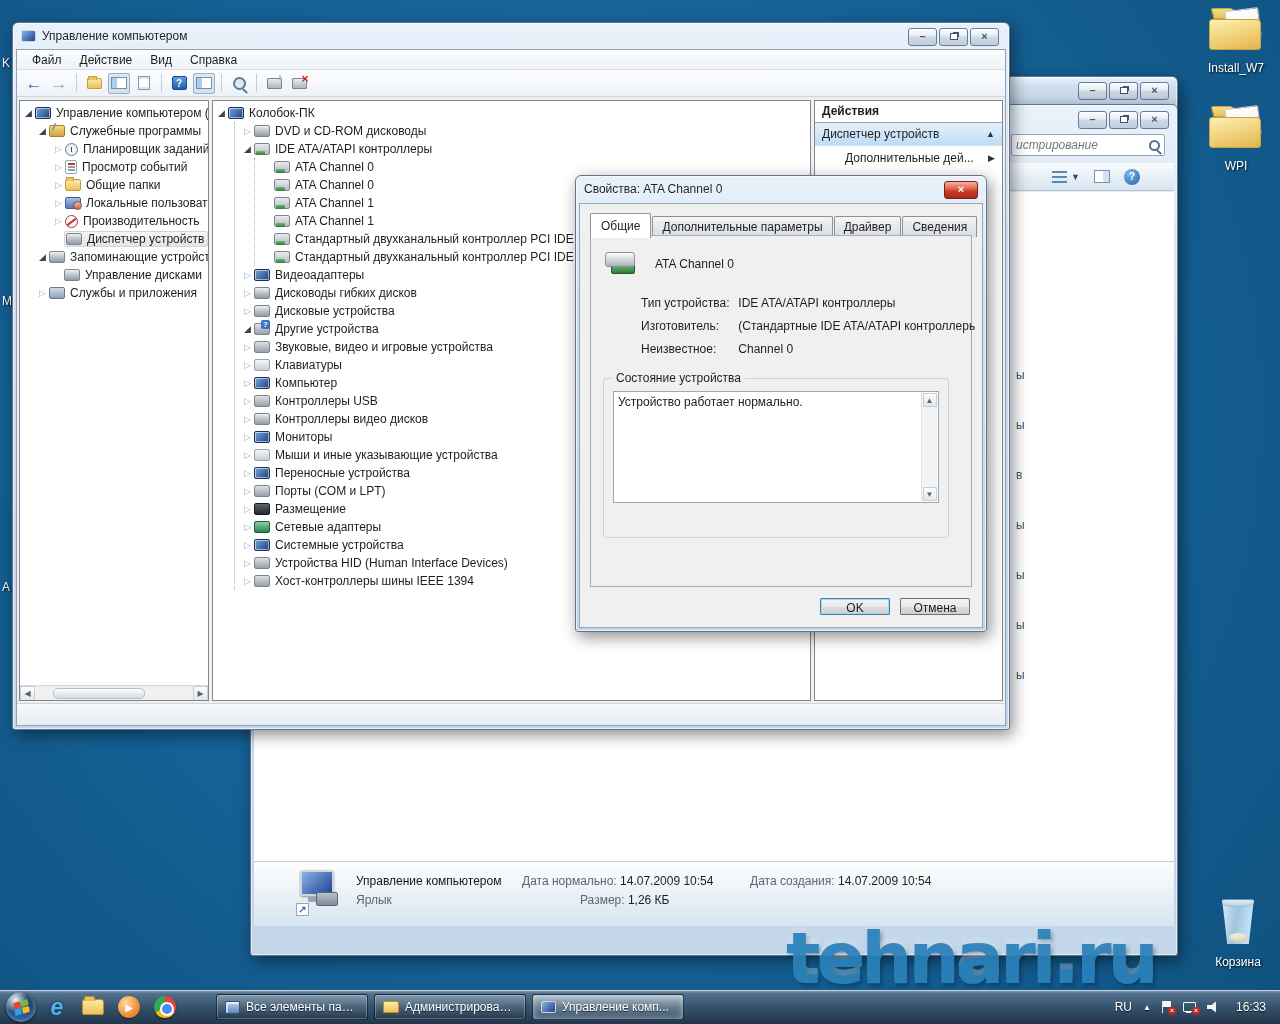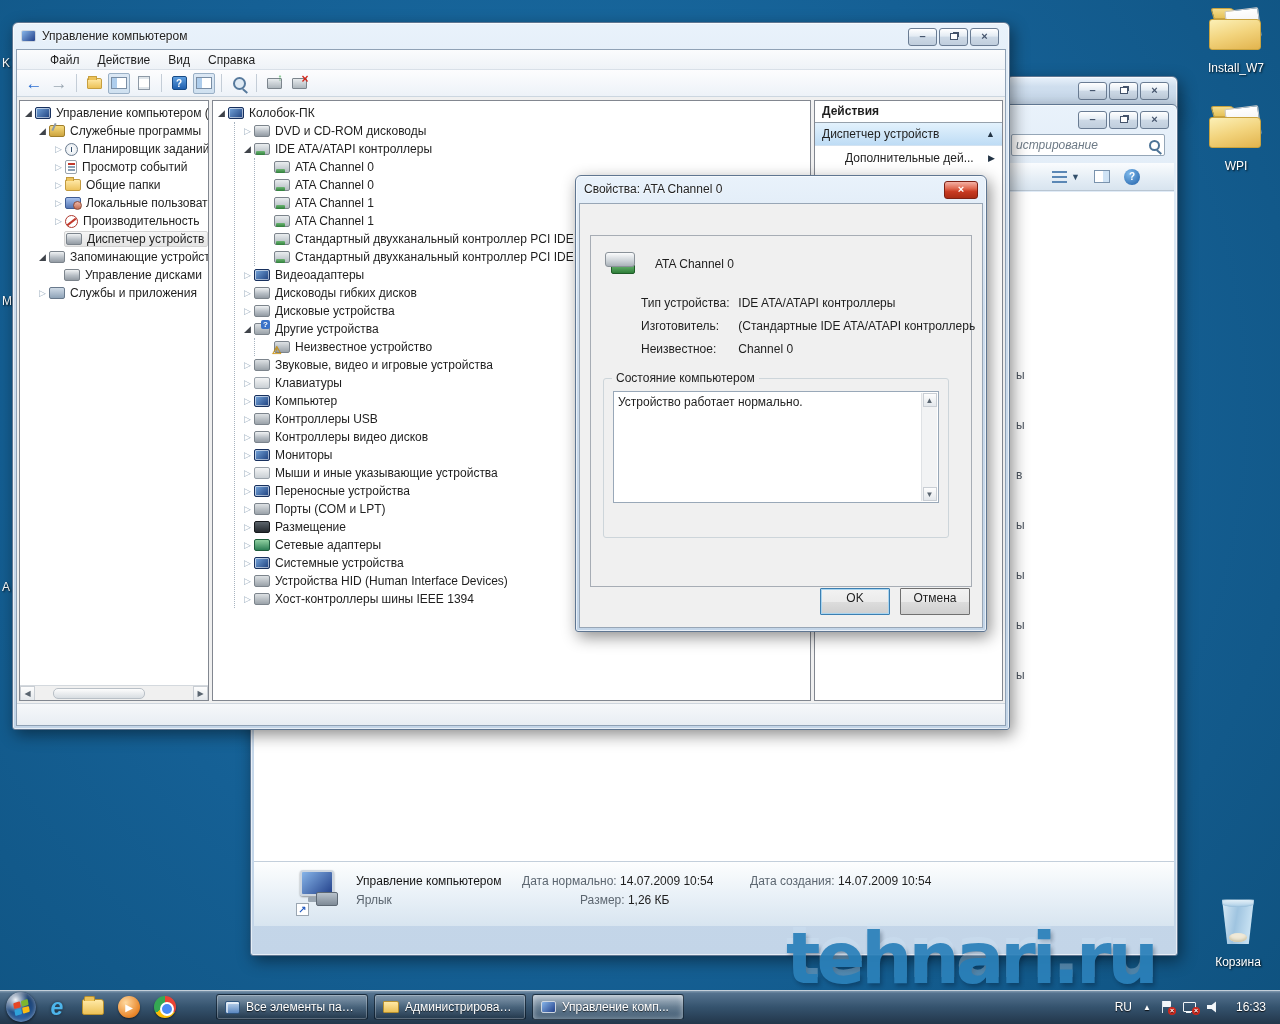--- a/index.html
+++ b/index.html
@@ -19,21 +19,21 @@
           color:#44536b;font-size:11px;line-height:15px;text-align:center;font-weight:bold}
   .capbtn.close-red{background:linear-gradient(#f4b1a5,#e06a52 40%,#c83a22 60%,#aa2c15);
           border-color:#7d2115;color:#fff;width:34px}
   .glyph-restore{display:inline-block;width:8px;height:7px;border:1px solid #44536b;background:#fff;
           box-shadow:2px -2px 0 -1px #44536b;margin-top:4px}
 
   
   #cm-window{left:12px;top:22px;width:998px;height:708px;z-index:10}
   .cm-client{position:absolute;left:3px;right:3px;top:26px;bottom:3px;background:#f0f0f0;border:1px solid #8fa1b5}
   .menubar{height:20px;background:linear-gradient(#fbfcfd,#eef2f7);border-bottom:1px solid #d9e0e8;
-           display:flex;align-items:center;padding-left:24px}
+           display:flex;align-items:center;padding-left:6px}
   .menu-item{padding:2px 9px;border-radius:2px}
   .toolbar{height:27px;background:linear-gradient(#fdfdfe,#edf2f8);border-bottom:1px solid #ccd6e0;
            display:flex;align-items:center;gap:3px;padding:0 6px}
   .tsep{width:1px;height:18px;background:#c4cdd7;margin:0 3px}
   .tbtn{width:22px;height:21px;display:flex;align-items:center;justify-content:center;border-radius:2px}
   .tbtn.pressed{border:1px solid #9ab0c6;background:linear-gradient(#dde9f5,#cfe0f0)}
   .arrow-back{color:#2e6fd2;font-size:17px;font-weight:bold;line-height:1}
   .arrow-fwd{color:#9aa6b1;font-size:17px;font-weight:bold;line-height:1}
   .mini-folder{width:15px;height:11px;background:linear-gradient(#ffe9a6,#ecc258);border:1px solid #c79f3f;border-radius:1px 2px 1px 1px;position:relative}
   .mini-folder::before{content:"";position:absolute;top:-3px;left:0;width:7px;height:3px;background:#ecc258;border:1px solid #c79f3f;border-bottom:none;border-radius:1px 1px 0 0}
@@ -135,21 +135,21 @@
        background:linear-gradient(#fbfcfd,#cdd3d8 60%,#aab2b9);border:1px solid #8a9299}
   .dlg-devicon .pcb{position:absolute;left:6px;top:12px;width:24px;height:10px;border-radius:2px;
        background:linear-gradient(#6cb573,#2e7e39);border:1px solid #1f5c28}
   .fieldrow{position:absolute;left:50px;white-space:nowrap}
   .fieldrow .flabel{display:inline-block;width:94px;color:#1e1e1e}
   .groupbox{position:absolute;left:12px;top:142px;width:346px;height:160px;border:1px solid #cdd5da;border-radius:3px}
   .grouplegend{position:absolute;top:-8px;left:8px;background:#f0f0f0;padding:0 4px}
   .statusbox{position:absolute;left:9px;right:9px;top:12px;height:112px;background:#fff;border:1px solid #99a8b8}
   .statusbox .txt{position:absolute;left:4px;top:3px;right:22px}
   .dlg-buttons{position:absolute;right:12px;bottom:12px;display:flex;gap:10px}
-  .btn{min-width:70px;height:27px;padding:0 12px;text-align:center;line-height:19px;border-radius:1px;
+  .btn{min-width:70px;height:17px;padding:0 12px;text-align:center;line-height:19px;border-radius:1px;
        border:1px solid #707070;background:linear-gradient(#f2f2f2,#ebebeb 50%,#dddddd 50%,#cfcfcf)}
   .btn.default{border-color:#3c7fb1;box-shadow:0 0 0 1px #a9d4ef inset}
 
   
   #cp-window{left:1006px;top:76px;width:172px;height:34px;z-index:4;border-radius:6px 6px 0 0}
   #explorer{left:250px;top:104px;width:928px;height:852px;z-index:6}
   .searchbox{position:absolute;top:29px;right:12px;width:154px;height:22px;background:#fff;border:1px solid #95a6b7;
              border-radius:2px;display:flex;align-items:center;padding:0 4px}
   .searchbox .stxt{flex:1;font-style:italic;color:#6d7a86;overflow:hidden}
   .mag{width:11px;height:11px;border:2px solid #4d7396;border-radius:50%;position:relative;flex:none}
@@ -523,27 +523,20 @@
             <div class="trow">
               <span class="exp">▷</span>
               <span class="ti ti-drive"></span>
               <span>Дисковые устройства</span>
             </div>
             <div class="trow">
               <span class="exp open">◢</span>
               <span class="ti ti-other"></span>
               <span>Другие устройства</span>
             </div>
-            <div class="kids">
-              <div class="trow">
-                <span class="exp leaf">▷</span>
-                  <span class="ti ti-unknown"></span>
-                <span>Неизвестное устройство</span>
-              </div>
-            </div>
             <div class="trow">
               <span class="exp">▷</span>
               <span class="ti ti-gray"></span>
               <span>Звуковые, видео и игровые устройства</span>
             </div>
             <div class="trow">
               <span class="exp">▷</span>
               <span class="ti ti-light"></span>
               <span>Клавиатуры</span>
             </div>
@@ -629,20 +622,26 @@
 </div>
 
 <div id="props-dialog" class="win">
   <div class="titlebar">
     <span class="title-text">Свойства: ATA Channel 0</span>
   </div>
   <div class="caps" style="right:8px">
     <div class="capbtn close-red">×</div>
   </div>
   <div class="dlg-client">
+    <div class="tabs">
+      <div class="tab active">Общие</div>
+      <div class="tab">Дополнительные параметры</div>
+      <div class="tab">Драйвер</div>
+      <div class="tab">Сведения</div>
+    </div>
     <div class="tabpanel">
       <div class="dlg-devrow">
         <span class="dlg-devicon">
           <span class="pcb"></span>
             <span class="drv"></span>
         </span>
         <span>ATA Channel 0</span>
       </div>
       <div class="fieldrow" style="top:60px">
         <span class="flabel">Тип устройства:</span>
@@ -650,21 +649,21 @@
       </div>
       <div class="fieldrow" style="top:83px">
         <span class="flabel">Изготовитель:</span>
         <span>(Стандартные IDE ATA/ATAPI контроллерь</span>
       </div>
       <div class="fieldrow" style="top:106px">
         <span class="flabel">Неизвестное:</span>
         <span>Channel 0</span>
       </div>
       <div class="groupbox">
-        <span class="grouplegend">Состояние компьютером</span>
+        <span class="grouplegend">Состояние устройства</span>
         <div class="statusbox">
           <span class="txt">Устройство работает нормально.</span>
           <div class="vscroll">
             <span class="sbtn">▲</span>
             <span class="sbtn">▼</span>
           </div>
         </div>
       </div>
     </div>
     <div class="dlg-buttons">

